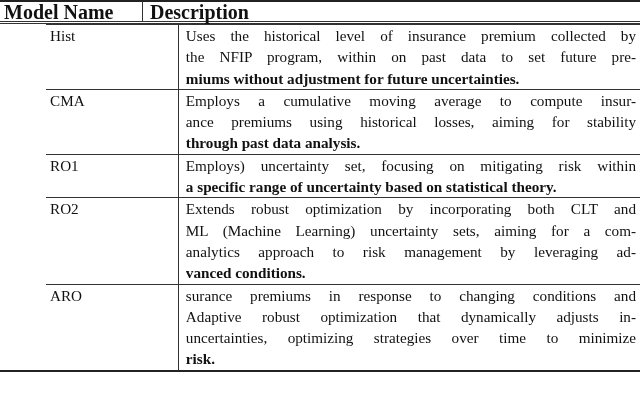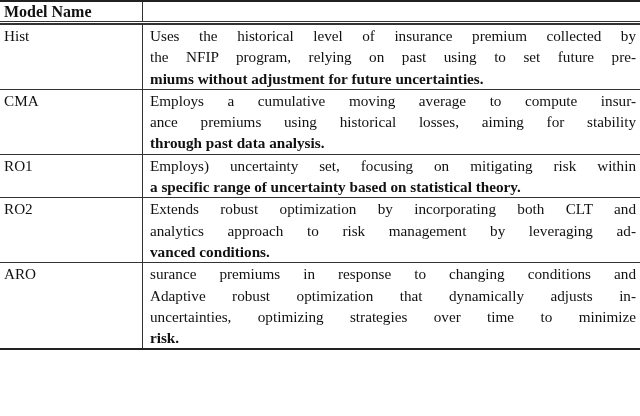--- a/index.html
+++ b/index.html
@@ -20,20 +20,21 @@
       border-top: 2px solid #222;
       border-bottom: 2px solid #222;
       box-sizing: border-box;
     }
     .row {
       display: flex;
       box-sizing: border-box;
     }
     .row.body-row {
       border-top: 1.3px solid #333;
+      margin-left: 46px;
     }
     .row.header-row {
       border-bottom: 3px double #333;
       height: 22px;
     }
     .cell {
       box-sizing: border-box;
       font-size: 15.2px;
       line-height: 21.3px;
       font-family: "Liberation Serif", "DejaVu Serif", serif;
@@ -46,48 +47,49 @@
     .cell.desc {
       width: 497px;
       padding-left: 7px;
       padding-right: 4px;
       text-align: justify;
       text-align-last: left;
       hyphens: manual;
     }
     .header-row .cell {
       font-weight: bold;
-      font-size: 16px;
+      font-size: 20px;
       line-height: 20px;
     }
     .desc-line {
       display: block;
       text-align: justify;
       text-align-last: justify;
       white-space: nowrap;
       overflow: hidden;
     }
     .desc-line.last {
       text-align-last: left;
       font-weight: bold;
     }
   </style>
 </head>
 <body>
 
 <div class="table">
   <div class="row header-row">
     <div class="cell name">Model Name</div>
+    <div class="cell desc">Description</div>
   </div>
 
   <div class="row body-row">
     <div class="cell name">Hist</div>
     <div class="cell desc">
       <span class="desc-line">Uses the historical level of insurance premium collected by</span>
-      <span class="desc-line">the NFIP program, relying on past using to set future pre-</span>
+      <span class="desc-line">the NFIP program, within on past data to set future pre-</span>
       <span class="desc-line last">miums without adjustment for future uncertainties.</span>
     </div>
   </div>
 
   <div class="row body-row">
     <div class="cell name">CMA</div>
     <div class="cell desc">
       <span class="desc-line">Employs a cumulative moving average to compute insur-</span>
       <span class="desc-line">ance premiums using historical losses, aiming for stability</span>
       <span class="desc-line last">through past data analysis.</span>
@@ -99,20 +101,21 @@
     <div class="cell desc">
       <span class="desc-line">Employs) uncertainty set, focusing on mitigating risk within</span>
       <span class="desc-line last">a specific range of uncertainty based on statistical theory.</span>
     </div>
   </div>
 
   <div class="row body-row">
     <div class="cell name">RO2</div>
     <div class="cell desc">
       <span class="desc-line">Extends robust optimization by incorporating both CLT and</span>
+      <span class="desc-line">ML (Machine Learning) uncertainty sets, aiming for a com-</span>
       <span class="desc-line">analytics approach to risk management by leveraging ad-</span>
       <span class="desc-line last">vanced conditions.</span>
     </div>
   </div>
 
   <div class="row body-row">
     <div class="cell name">ARO</div>
     <div class="cell desc">
       <span class="desc-line">surance premiums in response to changing conditions and</span>
       <span class="desc-line">Adaptive robust optimization that dynamically adjusts in-</span>

